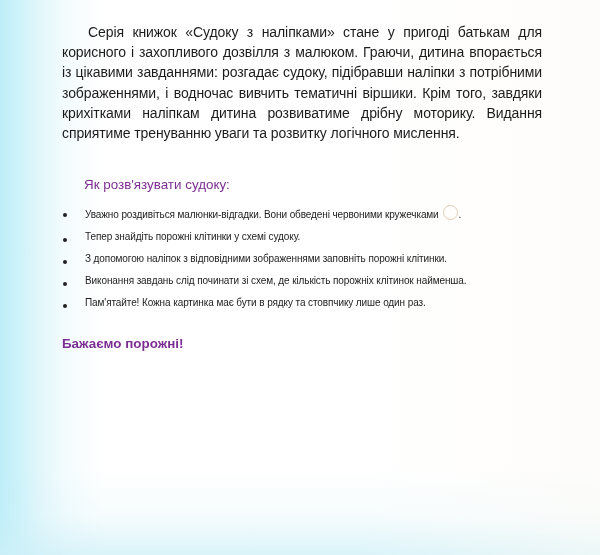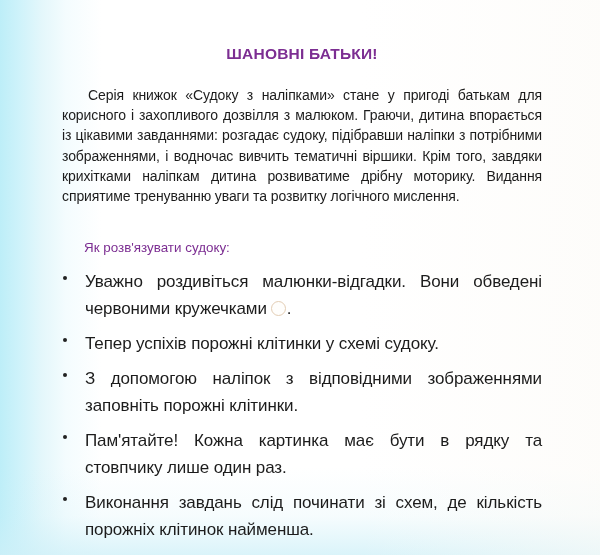--- a/index.html
+++ b/index.html
@@ -75,22 +75,22 @@
     margin: 0;
     padding: 13px 0 0 0;
   }
 
   .step {
     position: relative;
     padding-left: 23px;
     margin-bottom: 8px;
     text-align: justify;
     color: #1c1c1c;
-    font-size: 17px;
-    line-height: 27px;
+    font-size: 10px;
+    line-height: 14px;
     letter-spacing: -0.1px;
   }
 
   .step:last-child {
     margin-bottom: 0;
   }
 
   .step .bullet {
     position: absolute;
     left: 1px;
@@ -119,46 +119,45 @@
     font-size: 13.4px;
     font-weight: bold;
   }
 </style>
 </head>
 <body>
 
 <div class="page">
   <div class="content">
 
-    <h1 class="doc-title">ШАНОВНІ БАТЬКИ!</h1>
 
     <p class="intro">Серія книжок «Судоку з наліпками» стане у пригоді батькам для корисного і захопливого дозвілля з малюком. Граючи, дитина впорається із цікавими завданнями: розгадає судоку, підібравши наліпки з потрібними зображеннями, і водночас вивчить тематичні віршики. Крім того, завдяки крихітками наліпкам дитина розвиватиме дрібну моторику. Видання сприятиме тренуванню уваги та розвитку логічного мислення.</p>
 
     <h2 class="section-heading">Як розв'язувати судоку:</h2>
 
     <ul class="steps">
 
       <li class="step">
         <span class="bullet"></span><span>Уважно роздивіться малюнки-відгадки. Вони обведені червоними кружечками</span><span class="circle-mark"></span><span>.</span>
       </li>
 
       <li class="step">
-        <span class="bullet"></span><span>Тепер успіхів порожні клітинки у схемі судоку.</span>
+        <span class="bullet"></span><span>Тепер знайдіть порожні клітинки у схемі судоку.</span>
       </li>
 
       <li class="step">
         <span class="bullet"></span><span>З допомогою наліпок з відповідними зображеннями заповніть порожні клітинки.</span>
       </li>
 
       <li class="step">
-        <span class="bullet"></span><span>Пам'ятайте! Кожна картинка має бути в рядку та стовпчику лише один раз.</span>
+        <span class="bullet"></span><span>Виконання завдань слід починати зі схем, де кількість порожніх клітинок найменша.</span>
       </li>
 
       <li class="step">
-        <span class="bullet"></span><span>Виконання завдань слід починати зі схем, де кількість порожніх клітинок найменша.</span>
+        <span class="bullet"></span><span>Пам'ятайте! Кожна картинка має бути в рядку та стовпчику лише один раз.</span>
       </li>
 
     </ul>
 
     <p class="closing">Бажаємо порожні!</p>
 
   </div>
 </div>
 
 </body></html>

